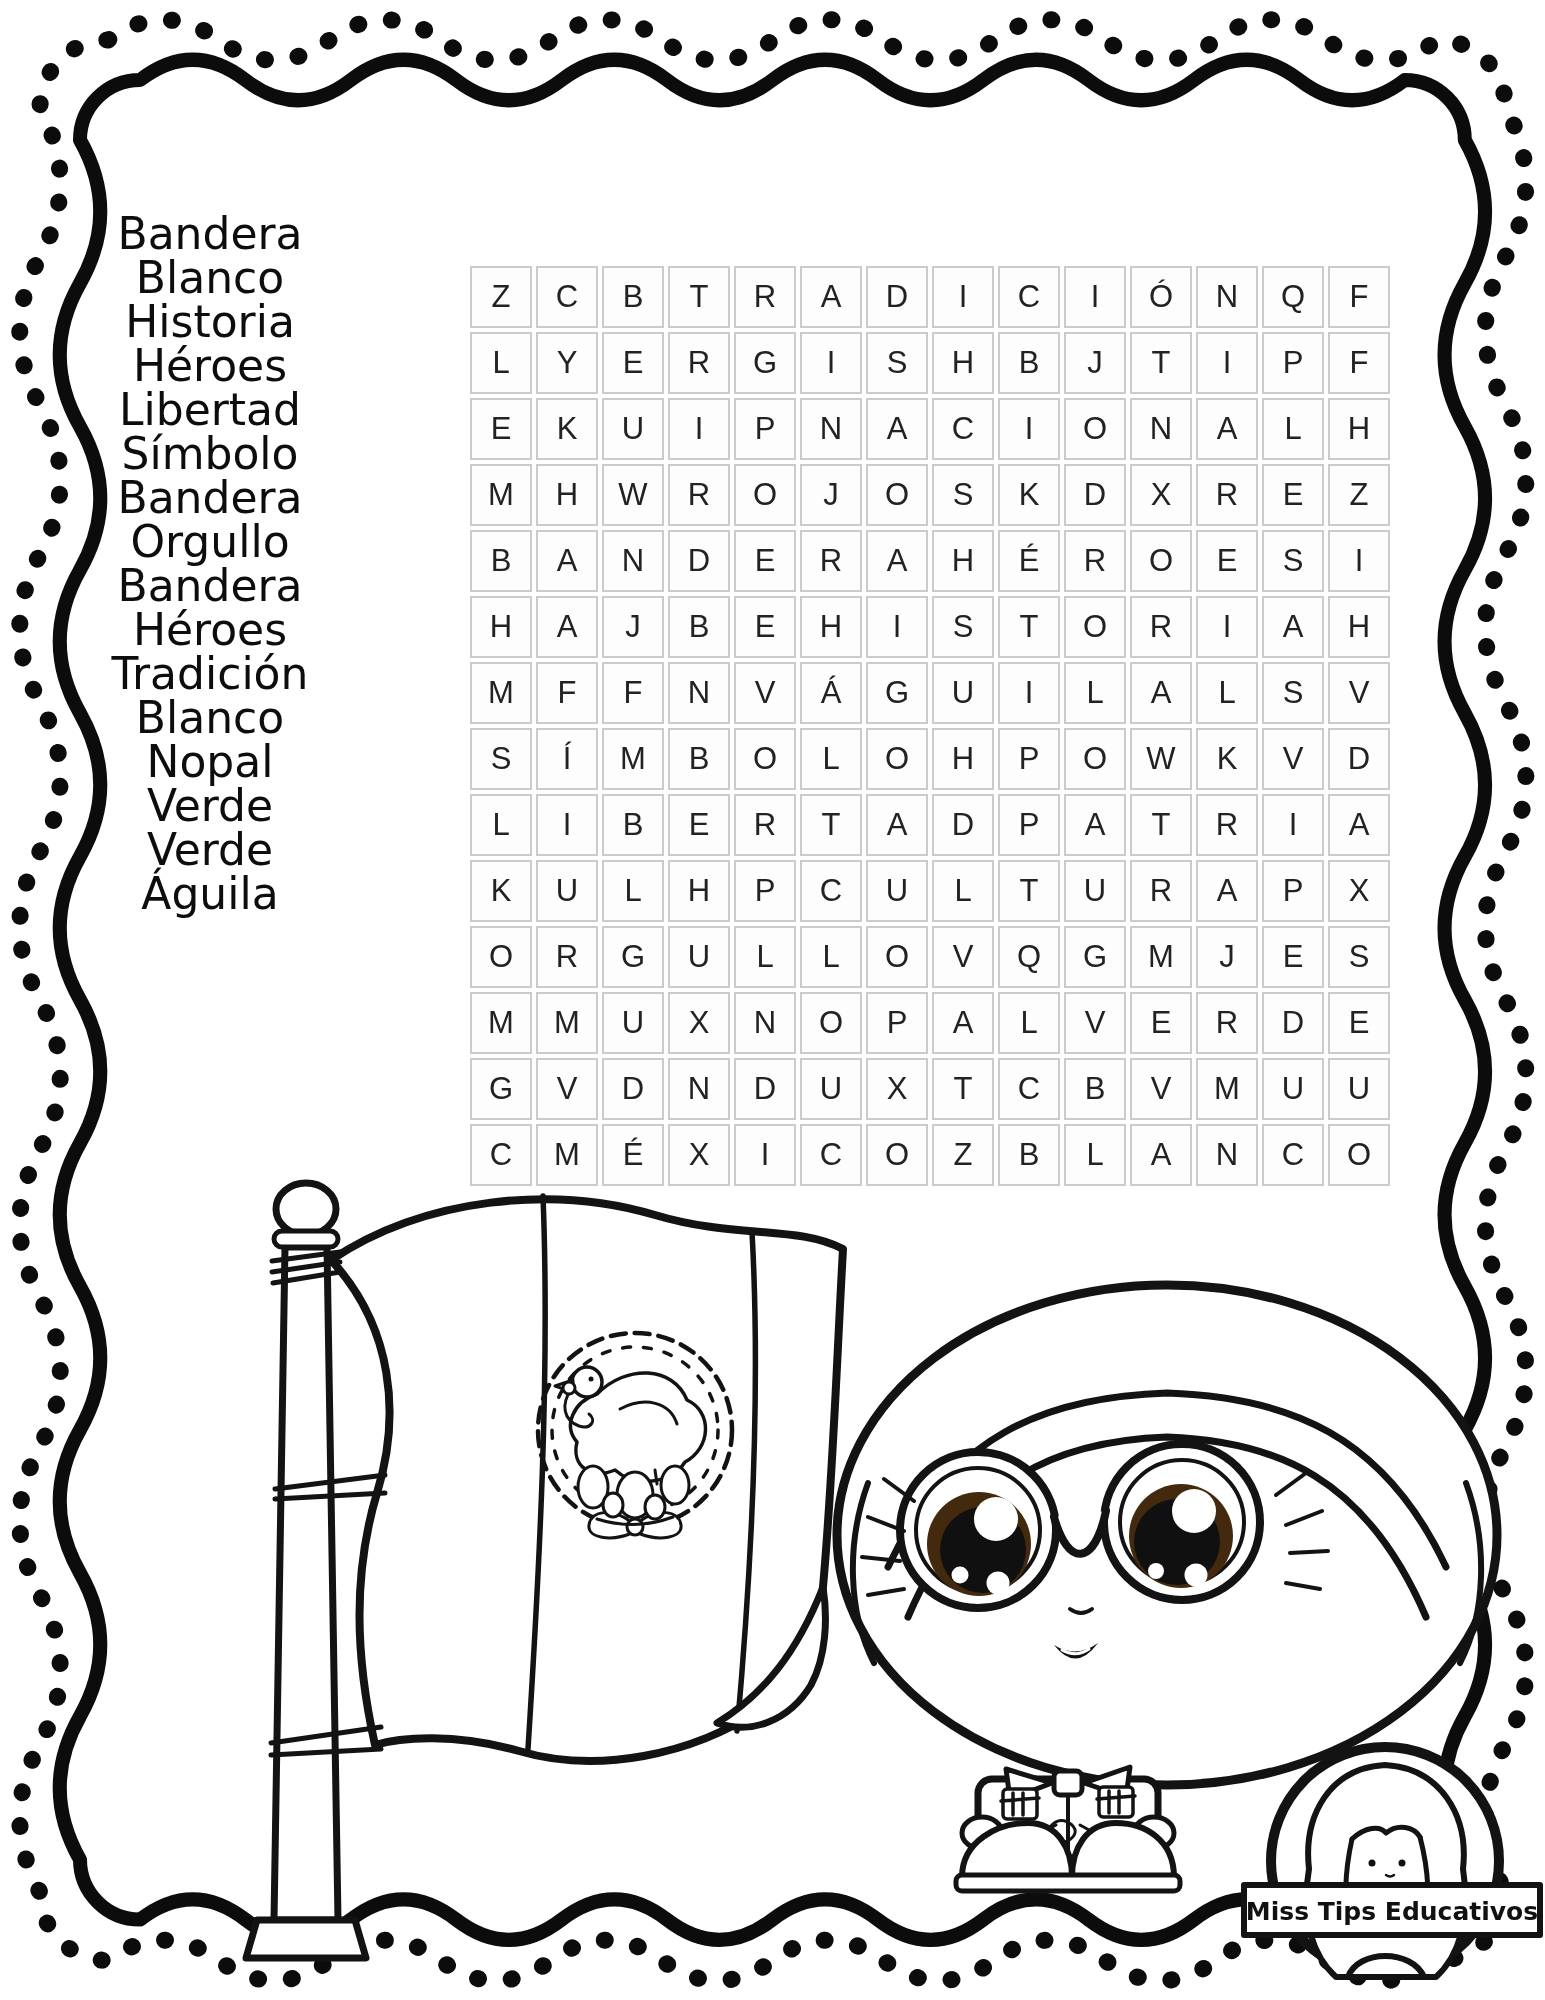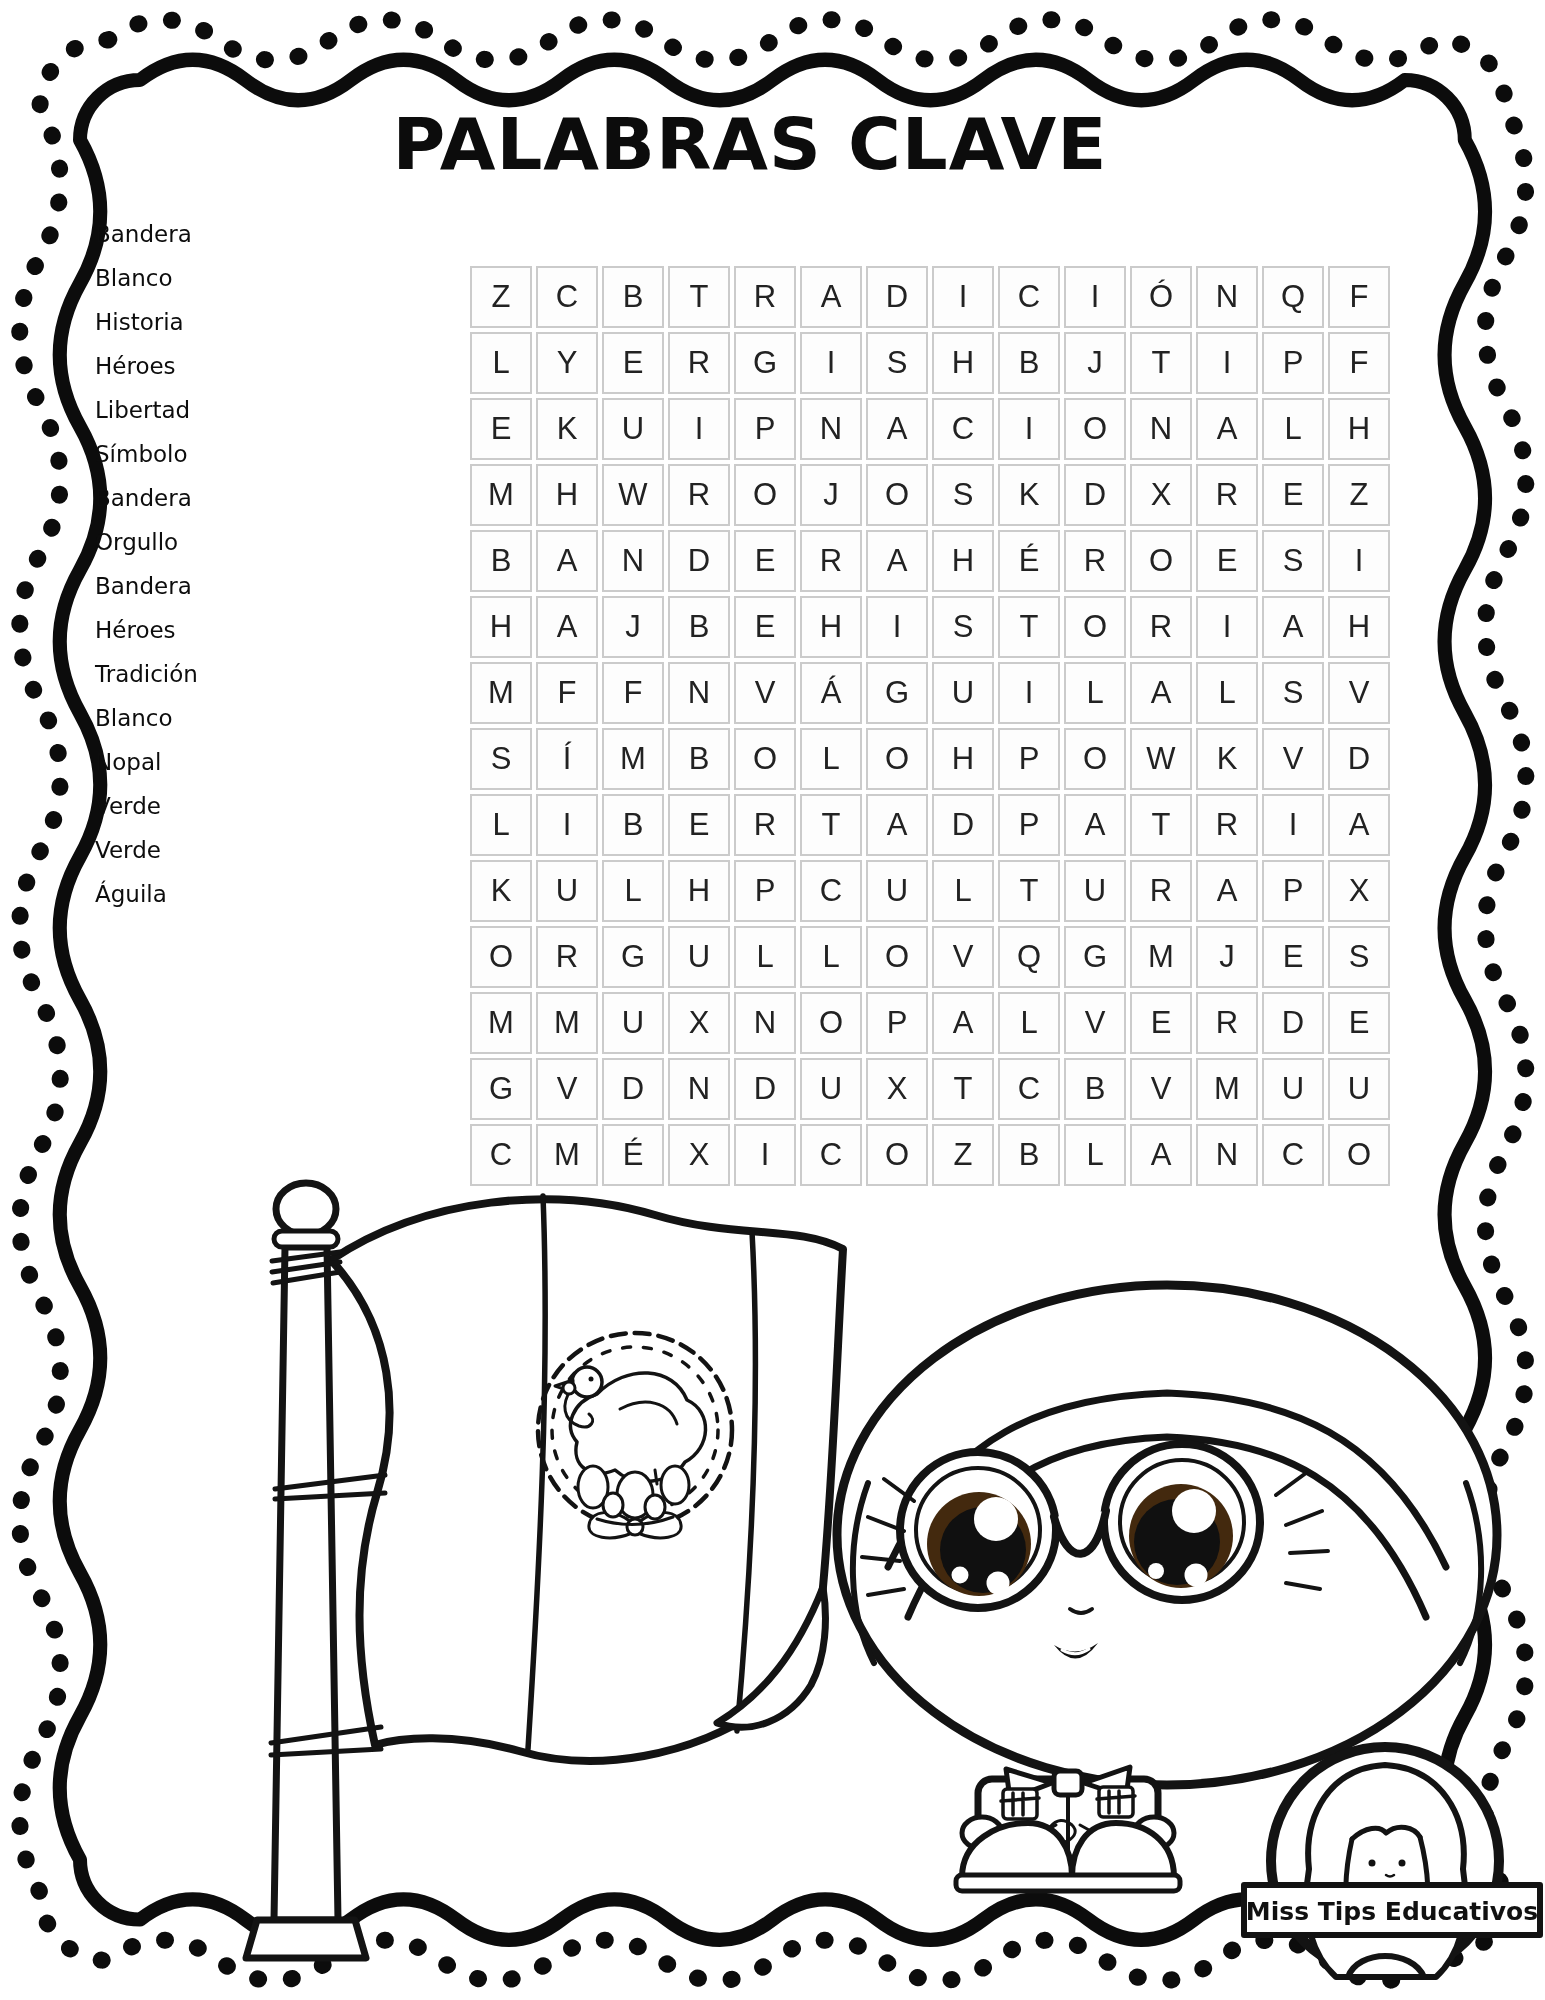--- a/index.html
+++ b/index.html
@@ -7,22 +7,22 @@
     position:relative;width:1545px;height:2000px;background:#ffffff;
     overflow:hidden;font-family:"DejaVu Sans",sans-serif;margin:0 auto;
   }
   .border-svg{position:absolute;left:0;top:0;}
   .title{
     position:absolute;top:102px;left:0;width:1500px;margin:0;text-align:center;
     font-family:"DejaVu Sans",sans-serif;font-weight:900;font-size:72px;
     letter-spacing:1px;color:#0c0c0c;
   }
   .word-list{
-    position:absolute;left:95px;top:212px;width:230px;
-    font-size:23px;line-height:44px;color:#0d0d0d;
+    position:absolute;left:95px;top:212px;width:230px;text-align:center;
+    font-size:44px;line-height:44px;color:#0d0d0d;
   }
   .word-list .word{white-space:nowrap;}
   .grid{
     position:absolute;left:470px;top:266px;
     display:grid;grid-template-columns:repeat(14,62px);grid-auto-rows:62px;gap:4px;
   }
   .cell{
     box-sizing:border-box;display:flex;align-items:center;justify-content:center;
     border:2px solid #cbcbcb;background:#fdfdfd;
     font-family:"Liberation Sans",sans-serif;font-size:31px;color:#222;
@@ -37,21 +37,20 @@
 </head>
 <body>
 
 <div class="page">
 
   <svg class="border-svg" width="1545" height="2000" viewBox="0 0 1545 2000">
     <path id="border-dots" d="M 108 40 c 36.9 -27 73.8 -27 110.8 0 c 36.9 27 73.8 27 110.8 0 c 36.9 -27 73.8 -27 110.8 0 c 36.9 27 73.8 27 110.8 0 c 36.9 -27 73.8 -27 110.8 0 c 36.9 27 73.8 27 110.8 0 c 36.9 -27 73.8 -27 110.8 0 c 36.9 27 73.8 27 110.8 0 c 36.9 -27 73.8 -27 110.8 0 c 36.9 27 73.8 27 110.8 0 c 36.9 -27 73.8 -27 110.8 0 c 36.9 27 73.8 27 110.8 0 a 68 68 0 0 1 68 68 c 27 49.6 27 99.1 0 148.7 c -27 49.6 -27 99.1 0 148.7 c 27 49.6 27 99.1 0 148.7 c -27 49.6 -27 99.1 0 148.7 c 27 49.6 27 99.1 0 148.7 c -27 49.6 -27 99.1 0 148.7 c 27 49.6 27 99.1 0 148.7 c -27 49.6 -27 99.1 0 148.7 c 27 49.6 27 99.1 0 148.7 c -27 49.6 -27 99.1 0 148.7 c 27 49.6 27 99.1 0 148.7 c -27 49.6 -27 99.1 0 148.7 a 68 68 0 0 1 -68 68 c -36.9 27 -73.8 27 -110.8 0 c -36.9 -27 -73.8 -27 -110.8 0 c -36.9 27 -73.8 27 -110.8 0 c -36.9 -27 -73.8 -27 -110.8 0 c -36.9 27 -73.8 27 -110.8 0 c -36.9 -27 -73.8 -27 -110.8 0 c -36.9 27 -73.8 27 -110.8 0 c -36.9 -27 -73.8 -27 -110.8 0 c -36.9 27 -73.8 27 -110.8 0 c -36.9 -27 -73.8 -27 -110.8 0 c -36.9 27 -73.8 27 -110.8 0 c -36.9 -27 -73.8 -27 -110.8 0 a 68 68 0 0 1 -68 -68 c -27 -49.6 -27 -99.1 0 -148.7 c 27 -49.6 27 -99.1 0 -148.7 c -27 -49.6 -27 -99.1 0 -148.7 c 27 -49.6 27 -99.1 0 -148.7 c -27 -49.6 -27 -99.1 0 -148.7 c 27 -49.6 27 -99.1 0 -148.7 c -27 -49.6 -27 -99.1 0 -148.7 c 27 -49.6 27 -99.1 0 -148.7 c -27 -49.6 -27 -99.1 0 -148.7 c 27 -49.6 27 -99.1 0 -148.7 c -27 -49.6 -27 -99.1 0 -148.7 c 27 -49.6 27 -99.1 0 -148.7 a 68 68 0 0 1 68 -68 Z" fill="none" stroke="#0c0c0c" stroke-width="17" stroke-dasharray="1 33" stroke-linecap="round"></path>
     <path id="border-main" d="M 140 80 c 35.1 -27 70.3 -27 105.4 0 c 35.1 27 70.3 27 105.4 0 c 35.1 -27 70.3 -27 105.4 0 c 35.1 27 70.3 27 105.4 0 c 35.1 -27 70.3 -27 105.4 0 c 35.1 27 70.3 27 105.4 0 c 35.1 -27 70.3 -27 105.4 0 c 35.1 27 70.3 27 105.4 0 c 35.1 -27 70.3 -27 105.4 0 c 35.1 27 70.3 27 105.4 0 c 35.1 -27 70.3 -27 105.4 0 c 35.1 27 70.3 27 105.4 0 a 60 60 0 0 1 60 60 c 27 47.8 27 95.6 0 143.3 c -27 47.8 -27 95.6 0 143.3 c 27 47.8 27 95.6 0 143.3 c -27 47.8 -27 95.6 0 143.3 c 27 47.8 27 95.6 0 143.3 c -27 47.8 -27 95.6 0 143.3 c 27 47.8 27 95.6 0 143.3 c -27 47.8 -27 95.6 0 143.3 c 27 47.8 27 95.6 0 143.3 c -27 47.8 -27 95.6 0 143.3 c 27 47.8 27 95.6 0 143.3 c -27 47.8 -27 95.6 0 143.3 a 60 60 0 0 1 -60 60 c -35.1 27 -70.3 27 -105.4 0 c -35.1 -27 -70.3 -27 -105.4 0 c -35.1 27 -70.3 27 -105.4 0 c -35.1 -27 -70.3 -27 -105.4 0 c -35.1 27 -70.3 27 -105.4 0 c -35.1 -27 -70.3 -27 -105.4 0 c -35.1 27 -70.3 27 -105.4 0 c -35.1 -27 -70.3 -27 -105.4 0 c -35.1 27 -70.3 27 -105.4 0 c -35.1 -27 -70.3 -27 -105.4 0 c -35.1 27 -70.3 27 -105.4 0 c -35.1 -27 -70.3 -27 -105.4 0 a 60 60 0 0 1 -60 -60 c -27 -47.8 -27 -95.6 0 -143.3 c 27 -47.8 27 -95.6 0 -143.3 c -27 -47.8 -27 -95.6 0 -143.3 c 27 -47.8 27 -95.6 0 -143.3 c -27 -47.8 -27 -95.6 0 -143.3 c 27 -47.8 27 -95.6 0 -143.3 c -27 -47.8 -27 -95.6 0 -143.3 c 27 -47.8 27 -95.6 0 -143.3 c -27 -47.8 -27 -95.6 0 -143.3 c 27 -47.8 27 -95.6 0 -143.3 c -27 -47.8 -27 -95.6 0 -143.3 c 27 -47.8 27 -95.6 0 -143.3 a 60 60 0 0 1 60 -60 Z" fill="none" stroke="#0c0c0c" stroke-width="14" stroke-linejoin="round"></path>
   </svg>
 
-  <h1 class="title">PALABRAS CLAVE</h1>
 
   <div class="word-list" id="word-list">
       <div class="word">Bandera</div>
       <div class="word">Blanco</div>
       <div class="word">Historia</div>
       <div class="word">Héroes</div>
       <div class="word">Libertad</div>
       <div class="word">Símbolo</div>
       <div class="word">Bandera</div>
       <div class="word">Orgullo</div>

